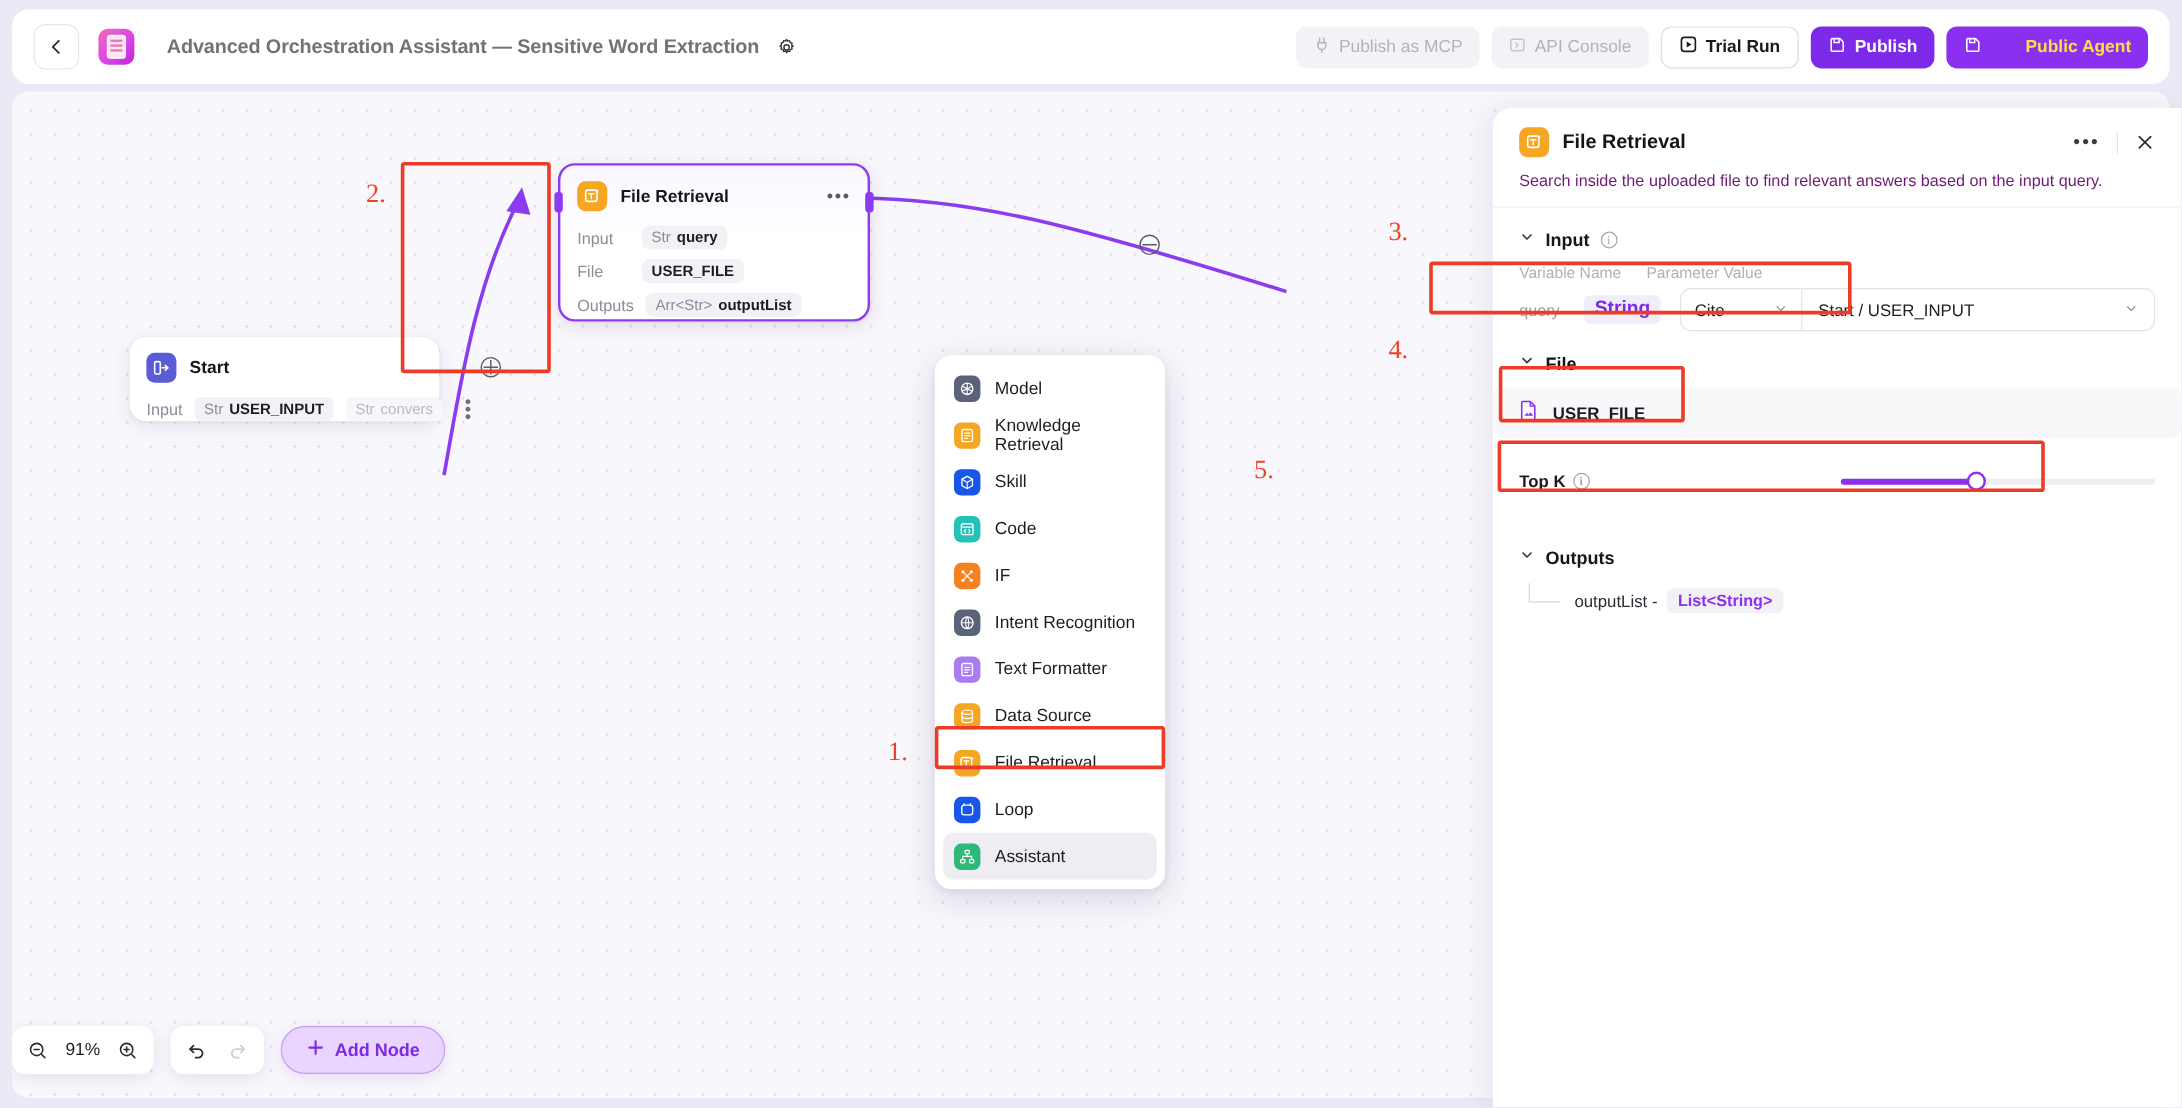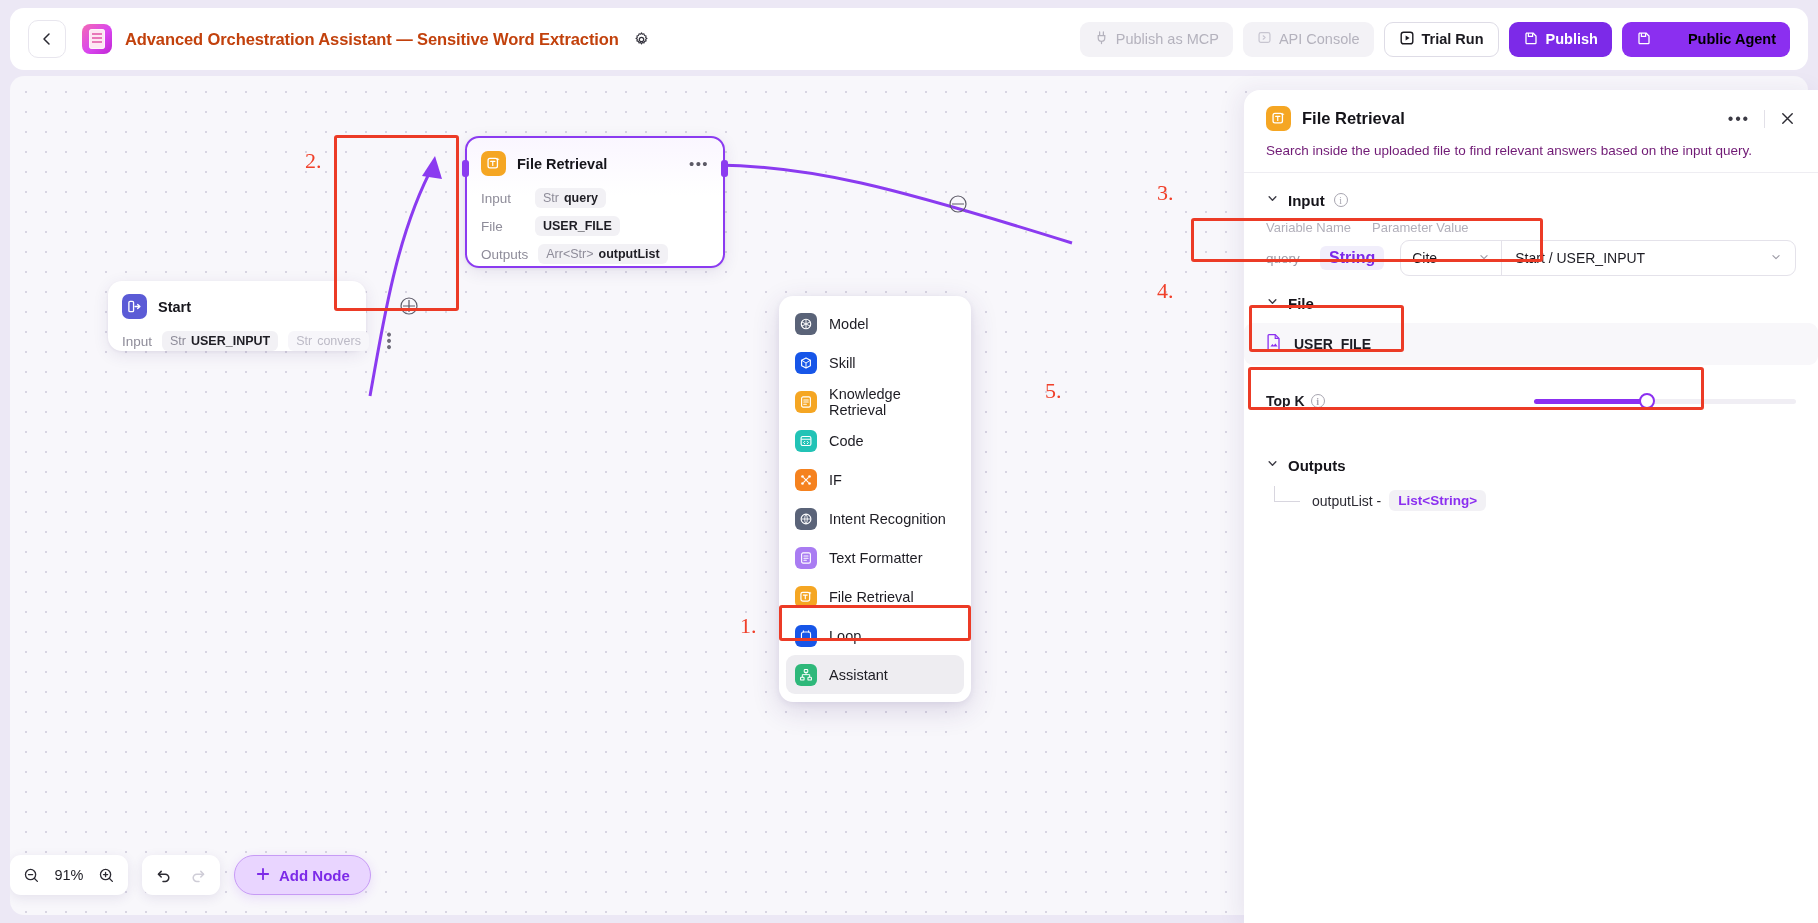--- a/index.html
+++ b/index.html
@@ -32,34 +32,34 @@
     content:""; position:absolute; left:7px; top:5px; width:16px; height:20px;
     background:#fde7f3; border-radius:3px;
     box-shadow: inset 0 0 0 1px rgba(255,255,255,.6);
   }
   .app-icon::before {
     content:""; position:absolute; left:10px; top:9px; width:10px; height:2px;
     background:#e879b9; z-index:2;
     box-shadow: 0 4px 0 0 #e879b9, 0 8px 0 0 #e879b9;
   }
   .app-title {
-    margin-left: 13px; font-size: 16.5px; font-weight: bold; color: #c2410c;
+    margin-left: 27px; font-size: 16.5px; font-weight: bold; color: #737373;
     white-space: nowrap; letter-spacing: -0.1px;
   }
   .gear-btn { margin-left: 14px; cursor: pointer; display:flex; align-items:center; }
   .header-spacer { flex: 1 1 auto; }
   .hbtn {
     height: 35px; border-radius: 9px; display: inline-flex; align-items: center;
     gap: 7px; padding: 0 14px; font-size: 14.5px; margin-left: 10px;
     white-space: nowrap; cursor: pointer; font-family: inherit;
   }
   .hbtn-dim { background: #f3f2f6; color: #b4b2bd; border: none; }
   .hbtn-ghost { background: #fff; color: #1b1a20; border: 1px solid #dedce6; font-weight:600; }
   .hbtn-primary { background: #7c2ae8; color: #fff; border: none; font-weight: 600; }
-  .hbtn-primary2 { background: #8b2ff0; color: #000000; border: none; font-weight: 600; gap: 36px; }
+  .hbtn-primary2 { background: #8b2ff0; color: #fde047; border: none; font-weight: 600; gap: 36px; }
 
   
   .canvas {
     position: absolute; left: 10px; top: 76px; width: 1798px; height: 839px;
     background-color: #f8f7fb; border-radius: 14px 14px 14px 14px; overflow: hidden;
     background-image: radial-gradient(circle, #d8d5e2 1.1px, transparent 1.1px);
     background-size: 20px 20px; background-position: 6px 6px;
   }
   .edges { position: absolute; left:0; top:0; width: 1798px; height: 839px; pointer-events:none; }
 
@@ -312,36 +312,36 @@
       <div class="pick-item">
         <div class="pick-ico" style="background:#5a6378;">
           <svg width="14" height="14" viewBox="0 0 16 16" fill="none">
               <circle cx="8" cy="8" r="5.4" stroke="#fff" stroke-width="1.3"></circle>
               <path d="M8 2.6v10.8M3.2 5.6l9.6 4.8M12.8 5.6l-9.6 4.8" stroke="#fff" stroke-width="1.1"></path>
             </svg>
         </div>
         <span>Model</span>
       </div>
       <div class="pick-item">
+        <div class="pick-ico" style="background:#f5a623;">
+          <svg width="14" height="14" viewBox="0 0 16 16" fill="none">
+              <rect x="3" y="2.2" width="10" height="11.6" rx="1.6" stroke="#fff" stroke-width="1.3"></rect>
+              <path d="M5.4 5.6h5.2M5.4 8h5.2M5.4 10.6h3" stroke="#fff" stroke-width="1.2" stroke-linecap="round"></path>
+            </svg>
+        </div>
+        <span>Knowledge Retrieval</span>
+      </div>
+      <div class="pick-item">
         <div class="pick-ico" style="background:#1756e8;">
           <svg width="14" height="14" viewBox="0 0 16 16" fill="none">
               <path d="M8 2.2l5 2.6v6.4L8 13.8 3 11.2V4.8z" stroke="#fff" stroke-width="1.3" stroke-linejoin="round"></path>
               <path d="M8 8l5-3.2M8 8v5.8M8 8L3 4.8" stroke="#fff" stroke-width="1.1"></path>
             </svg>
         </div>
         <span>Skill</span>
-      </div>
-      <div class="pick-item">
-        <div class="pick-ico" style="background:#f5a623;">
-          <svg width="14" height="14" viewBox="0 0 16 16" fill="none">
-              <rect x="3" y="2.2" width="10" height="11.6" rx="1.6" stroke="#fff" stroke-width="1.3"></rect>
-              <path d="M5.4 5.6h5.2M5.4 8h5.2M5.4 10.6h3" stroke="#fff" stroke-width="1.2" stroke-linecap="round"></path>
-            </svg>
-        </div>
-        <span>Knowledge Retrieval</span>
       </div>
       <div class="pick-item">
         <div class="pick-ico" style="background:#22c3b6;">
           <svg width="14" height="14" viewBox="0 0 16 16" fill="none">
               <rect x="2.4" y="2.8" width="11.2" height="10.4" rx="1.8" stroke="#fff" stroke-width="1.3"></rect>
               <path d="M2.6 6h10.8" stroke="#fff" stroke-width="1.1"></path>
               <path d="M6.6 8.4L5.2 9.8l1.4 1.4M9.4 8.4l1.4 1.4-1.4 1.4" stroke="#fff" stroke-width="1.1" stroke-linecap="round" stroke-linejoin="round"></path>
             </svg>
         </div>
         <span>Code</span>
@@ -368,20 +368,30 @@
         <span>Intent Recognition</span>
       </div>
       <div class="pick-item">
         <div class="pick-ico" style="background:#a97cf2;">
           <svg width="14" height="14" viewBox="0 0 16 16" fill="none">
               <rect x="3" y="2.2" width="10" height="11.6" rx="1.6" stroke="#fff" stroke-width="1.3"></rect>
               <path d="M5.6 5.8h4.8M5.6 8.2h4.8M5.6 10.6h2.8" stroke="#fff" stroke-width="1.2" stroke-linecap="round"></path>
             </svg>
         </div>
         <span>Text Formatter</span>
+      </div>
+      <div class="pick-item">
+        <div class="pick-ico" style="background:#f5a623;">
+          <svg width="14" height="14" viewBox="0 0 16 16" fill="none">
+              <ellipse cx="8" cy="4" rx="5" ry="2" stroke="#fff" stroke-width="1.2"></ellipse>
+              <path d="M3 4v8c0 1.1 2.2 2 5 2s5-.9 5-2V4" stroke="#fff" stroke-width="1.2"></path>
+              <path d="M3 8c0 1.1 2.2 2 5 2s5-.9 5-2" stroke="#fff" stroke-width="1.2"></path>
+            </svg>
+        </div>
+        <span>Data Source</span>
       </div>
       <div class="pick-item">
         <div class="pick-ico" style="background:#f5a623;">
           <svg width="14" height="14" viewBox="0 0 16 16" fill="none">
               <rect x="2.2" y="2.6" width="10" height="10" rx="2" stroke="#fff" stroke-width="1.4"></rect>
               <path d="M5 5.8h4.4M7.2 5.8v4.2" stroke="#fff" stroke-width="1.3" stroke-linecap="round"></path>
               <path d="M12.6 1.6l.5 1.3 1.3.5-1.3.5-.5 1.3-.5-1.3-1.3-.5 1.3-.5z" fill="#fff"></path>
             </svg>
         </div>
         <span>File Retrieval</span>

